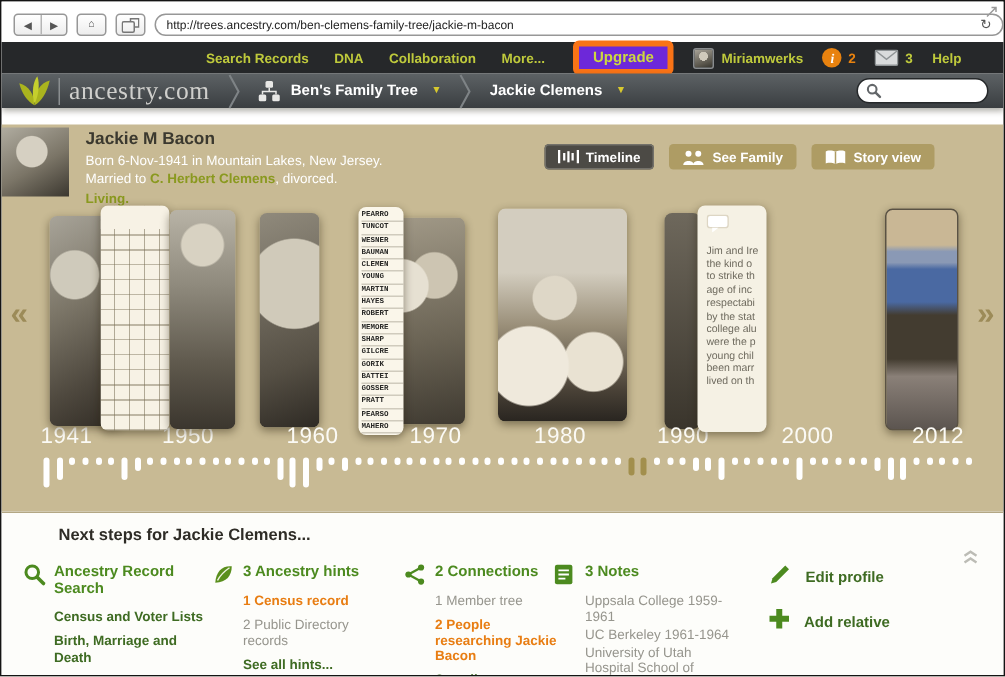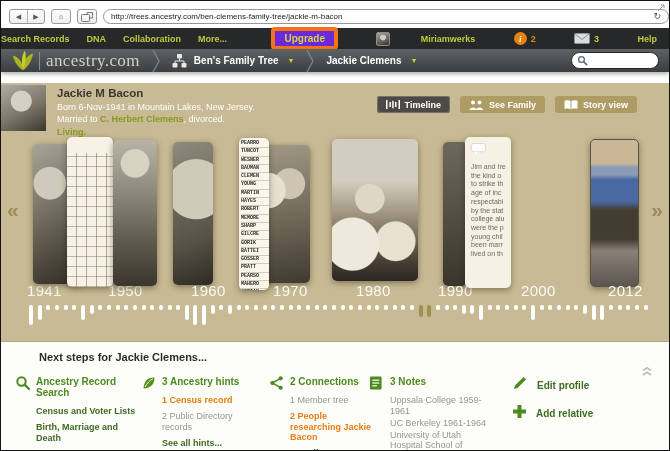--- a/index.html
+++ b/index.html
@@ -16,21 +16,21 @@
   .btn-group .chrome-btn + .chrome-btn{border-left:1px solid #b5b5b5;}
   .sq{border:1px solid #979797;border-radius:3px;width:20px;height:15px;background:linear-gradient(#fff,#ededed);}
   .url-bar{width:566px;height:15px;border:1px solid #979797;border-radius:8px;display:flex;align-items:center;
     padding:0 7px;gap:4px;background:#fff;}
   .url-text{flex:1;font-size:8px;color:#222;white-space:nowrap;overflow:hidden;}
   .reload{font-size:9px;color:#555;line-height:1;}
   .resize-glyph{position:absolute;top:3px;right:4px;}
 
   
   .topnav{position:absolute;top:27px;left:0;right:0;height:21px;background:#26282a;
-    display:flex;align-items:center;justify-content:space-between;padding-right:12px;gap:13px;}
+    display:flex;align-items:center;justify-content:flex-end;padding-right:28px;gap:13px;}
   #nav-links{display:flex;gap:17px;margin-right:6px;}
   .nav-link{color:#bfca3c;font-size:9px;font-weight:bold;cursor:pointer;}
   .upgrade-btn{background:#6d28d9;border:4px solid #f97316;border-radius:4px;color:#cdd83f;
     font-size:10px;font-weight:bold;padding:2px 9px;font-family:inherit;}
   .avatar{width:14px;height:14px;border:1px solid #8a8d8f;border-radius:2px;
     background:radial-gradient(circle at 50% 38%,#cfc9bb 0 30%,transparent 32%),linear-gradient(160deg,#a9a499,#5c584e 70%,#35332c);}
   .username{color:#bfca3c;font-size:9px;font-weight:bold;margin-left:-8px;}
   .badge-pair{display:flex;align-items:center;gap:4px;}
   .info-badge{width:13px;height:13px;border-radius:50%;background:#e8820f;color:#fff;font-size:9px;
     font-weight:bold;font-style:italic;display:flex;align-items:center;justify-content:center;font-family:"Liberation Serif",serif;}
@@ -54,21 +54,21 @@
   
   .tan{position:absolute;top:82px;left:0;right:0;height:258px;background:#c8ba94;}
   .profile-photo{position:absolute;top:2px;left:0;width:45px;height:46px;
     background:radial-gradient(circle at 45% 35%,#d6d0c2 0 26%,transparent 28%),
     linear-gradient(150deg,#b0aca0 0%,#7b7567 55%,#3b372f 100%);}
   .profile-text{position:absolute;left:56px;top:4px;}
   .p-name{font-size:11.5px;font-weight:bold;color:#3b392f;}
   .p-line{font-size:9px;color:#fff;margin-top:2.5px;}
   .p-link{color:#8a991f;font-weight:bold;cursor:pointer;}
   .p-living{font-size:9px;color:#8a991f;font-weight:bold;margin-top:2.5px;}
-  .view-buttons{position:absolute;top:13px;right:32px;display:flex;gap:10px;}
+  .view-buttons{position:absolute;top:13px;right:46px;display:flex;gap:10px;}
   .vbtn{height:17px;border:0;border-radius:3px;display:flex;align-items:center;gap:5px;padding:0 9px;
     font-size:9px;font-weight:bold;color:#fff;font-family:inherit;cursor:pointer;}
   .vbtn.dark{background:#4c4a45;box-shadow:inset 0 0 0 1px #73716a;}
   .vbtn.gold{background:#ae9c64;}
 
   
   .arrow{position:absolute;top:116px;font-size:21px;font-weight:bold;color:#9c8b58;cursor:pointer;line-height:1;}
   .arrow.prev{left:6px;} .arrow.next{right:6px;}
   .card{position:absolute;border-radius:5px;box-shadow:0 2px 6px rgba(40,30,10,.45);overflow:hidden;cursor:pointer;}
   .c1941{left:32px;top:61px;width:48px;height:140px;z-index:1;

